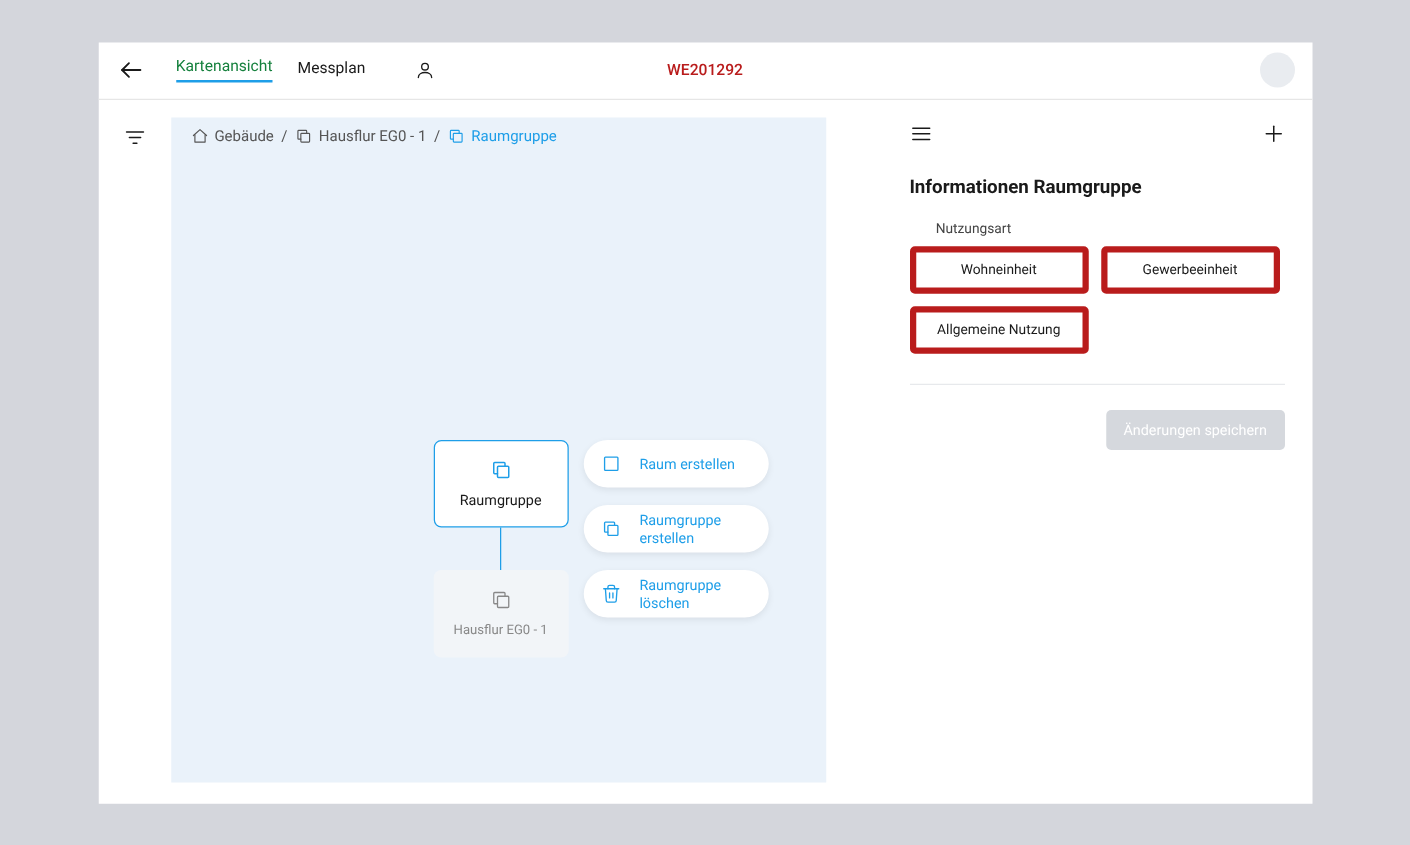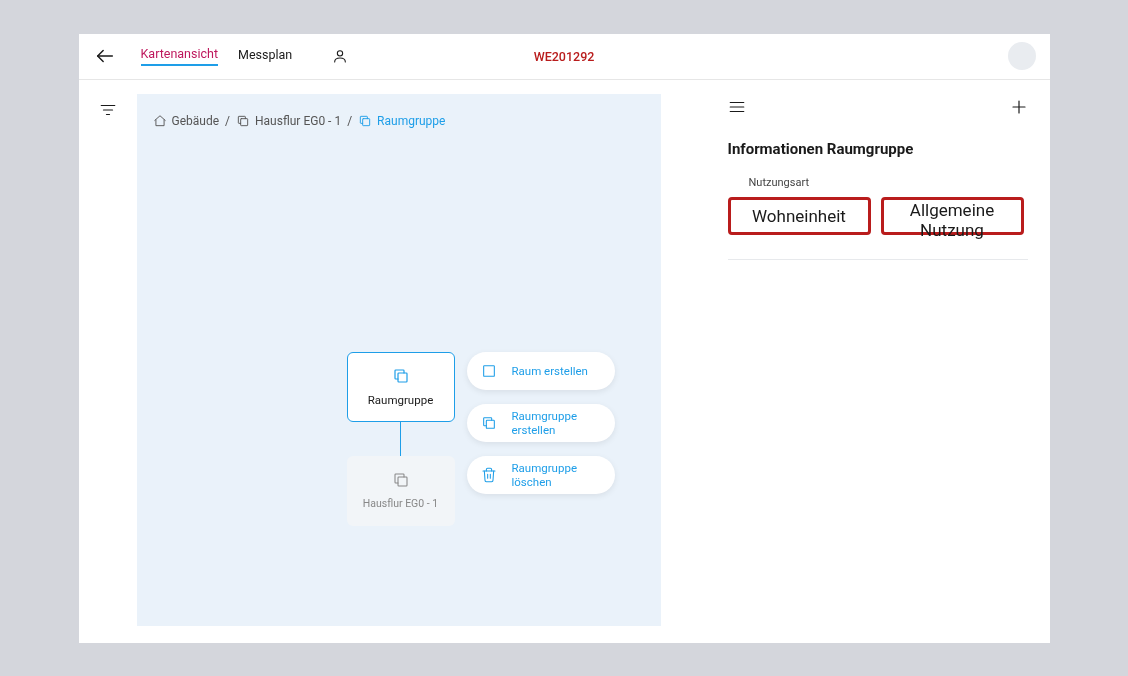--- a/index.html
+++ b/index.html
@@ -4,36 +4,36 @@
 <style>
   * { box-sizing: border-box; margin: 0; padding: 0; font-family: -apple-system, BlinkMacSystemFont, "Segoe UI", Roboto, sans-serif; }
   body { background: #d4d6dc; width: 1128px; height: 676px; overflow: hidden; display: flex; align-items: center; justify-content: center; }
   .app-window { width: 971px; height: 609px; background: #fff; display: flex; flex-direction: column; }
 
   
   .topbar { height: 46px; border-bottom: 1px solid #e6e6e6; display: flex; align-items: center; padding: 0 14px; position: relative; }
   .back-btn { width: 24px; height: 24px; display: flex; align-items: center; justify-content: center; cursor: pointer; }
   .tabs { display: flex; align-items: center; margin-left: 24px; gap: 20px; }
   .tab { font-size: 12.5px; color: #1a1a1a; padding-bottom: 3px; cursor: pointer; }
-  .tab.active { color: #be185d; border-bottom: 2px solid #1e9ee8; text-align: center; }
+  .tab.active { color: #15803d; border-bottom: 2px solid #1e9ee8; text-align: center; }
   .user-ico { margin-left: 20px; display:flex; align-items:center; }
   .page-id { position: absolute; left: 50%; transform: translateX(-50%); font-size: 12.5px; color: #b91c1c; font-weight: 500; }
   .avatar-circle { width: 28px; height: 28px; border-radius: 50%; background: #e9ecf0; margin-left: auto; }
 
   
   .body { flex: 1; display: flex; min-height: 0; }
   .left-rail { width: 58px; display: flex; flex-direction: column; align-items: center; padding-top: 18px; }
   .filter-btn { width:24px; height:24px; display:flex; align-items:center; justify-content:center; cursor:pointer; }
 
   
   .canvas-wrap { flex: 1; padding: 14px 16px 14px 0; }
   .canvas { width: 524px; height: 532px; background: #eaf2fa; border-radius: 0; position: relative; }
 
   
-  .crumbs { position: absolute; top: 20px; left: 16px; display: flex; align-items: center; font-size: 12px; color: #555; text-align: center; }
+  .crumbs { position: absolute; top: 8px; left: 16px; display: flex; align-items: center; font-size: 12px; color: #555; text-align: center; }
   .crumbs .sep { margin: 0 6px; color: #555; }
   .crumb { display: flex; align-items: center; gap: 5px; cursor: pointer; }
   .crumb .ico { display: flex; align-items:center; }
   .crumb.current { color: #1e9ee8; }
   .crumb .ico svg { display:block; }
 
   
   .node-card { position: absolute; background: #fff; border-radius: 6px; display: flex; flex-direction: column; align-items: center; justify-content: center; gap: 8px; }
   .node-root { left: 210px; top: 258px; width: 108px; height: 70px; border: 1.5px solid #1e9ee8; }
   .node-child { left: 210px; top: 362px; width: 108px; height: 70px; background:#f2f5f8; }
@@ -47,21 +47,21 @@
   .actions { position: absolute; left: 330px; top: 258px; display: flex; flex-direction: column; gap: 14px; }
   .pill { background: #fff; border-radius: 999px; height: 38px; width: 148px; display: flex; align-items: center; gap: 15px; padding: 0 14px; font-size: 11.5px; color: #1e9ee8; cursor: pointer; box-shadow: 0 2px 6px rgba(0,0,0,0.08); }
   .pill .pico { display:flex; align-items:center; }
 
   
   .right-panel { width: 340px; padding: 18px 22px 18px 18px; display: flex; flex-direction: column; }
   .rp-head { display: flex; align-items: center; justify-content: space-between; margin-bottom: 24px; }
   .rp-title { font-size: 15px; font-weight: 700; color: #1a1a1a; margin-bottom: 18px; }
   .rp-label { font-size: 11px; color: #444; margin-bottom: 8px; padding-left: 21px; }
   .opts { display: flex; flex-wrap: wrap; gap: 10px; margin-bottom: 24px; }
-  .opt-btn { border: 3px solid #b91c1c; background: #fff; border-radius: 4px; height: 38px; width: 143px; font-size: 17px; color: #1a1a1a; cursor: pointer; }
+  .opt-btn { border: 5px solid #b91c1c; background: #fff; border-radius: 4px; height: 38px; width: 143px; font-size: 11px; color: #1a1a1a; cursor: pointer; }
   .rp-divider { border: none; border-top: 1px solid #e7e9ec; margin-bottom: 20px; }
   .save-btn { align-self: flex-end; background: #d5d8dd; color: #fff; border: none; border-radius: 4px; height: 32px; padding: 0 14px; font-size: 11.5px; cursor: default; }
 
   svg { display:block; }
 </style>
 </head>
 <body>
 
 <div class="app-window">
 
@@ -202,19 +202,21 @@
           <svg width="18" height="18" viewBox="0 0 24 24" fill="none" stroke="#1a1a1a" stroke-width="1.6" stroke-linecap="round">
               <line x1="12" y1="4" x2="12" y2="20"></line>
               <line x1="4" y1="12" x2="20" y2="12"></line>
             </svg>
         </div>
       </div>
       <div class="rp-title">Informationen Raumgruppe</div>
       <div class="rp-label">Nutzungsart</div>
       <div class="opts">
         <button class="opt-btn">Wohneinheit</button>
+        <button class="opt-btn">Gewerbeeinheit</button>
         <button class="opt-btn">Allgemeine Nutzung</button>
       </div>
       <hr class="rp-divider">
+      <button class="save-btn" disabled="">Änderungen speichern</button>
     </div>
 
   </div>
 </div>
 
 </body></html>

